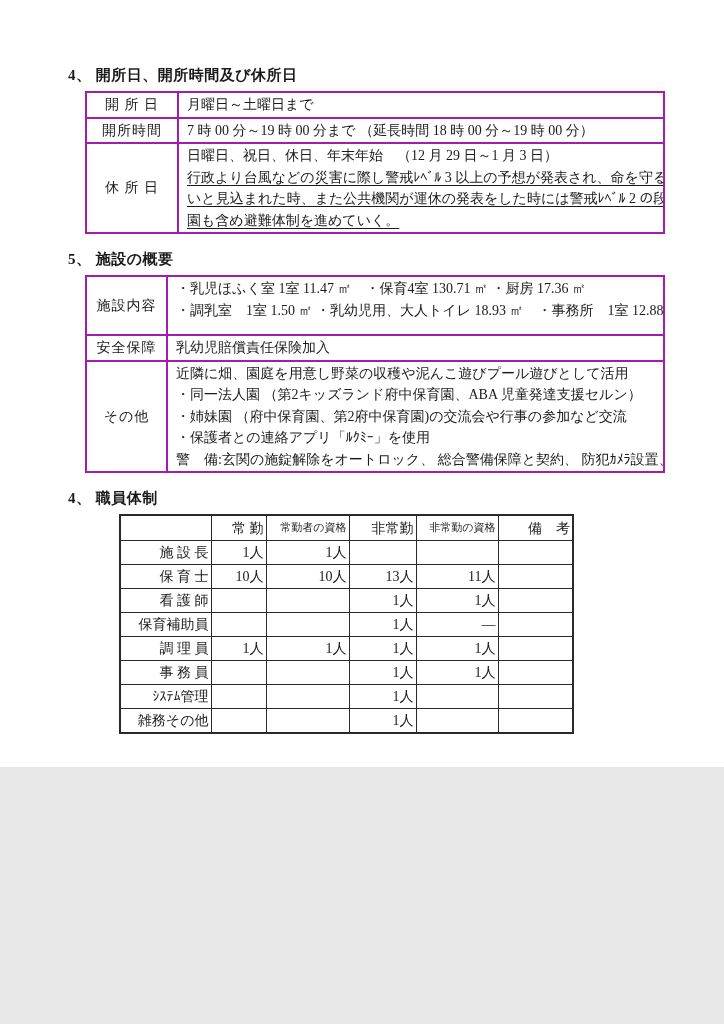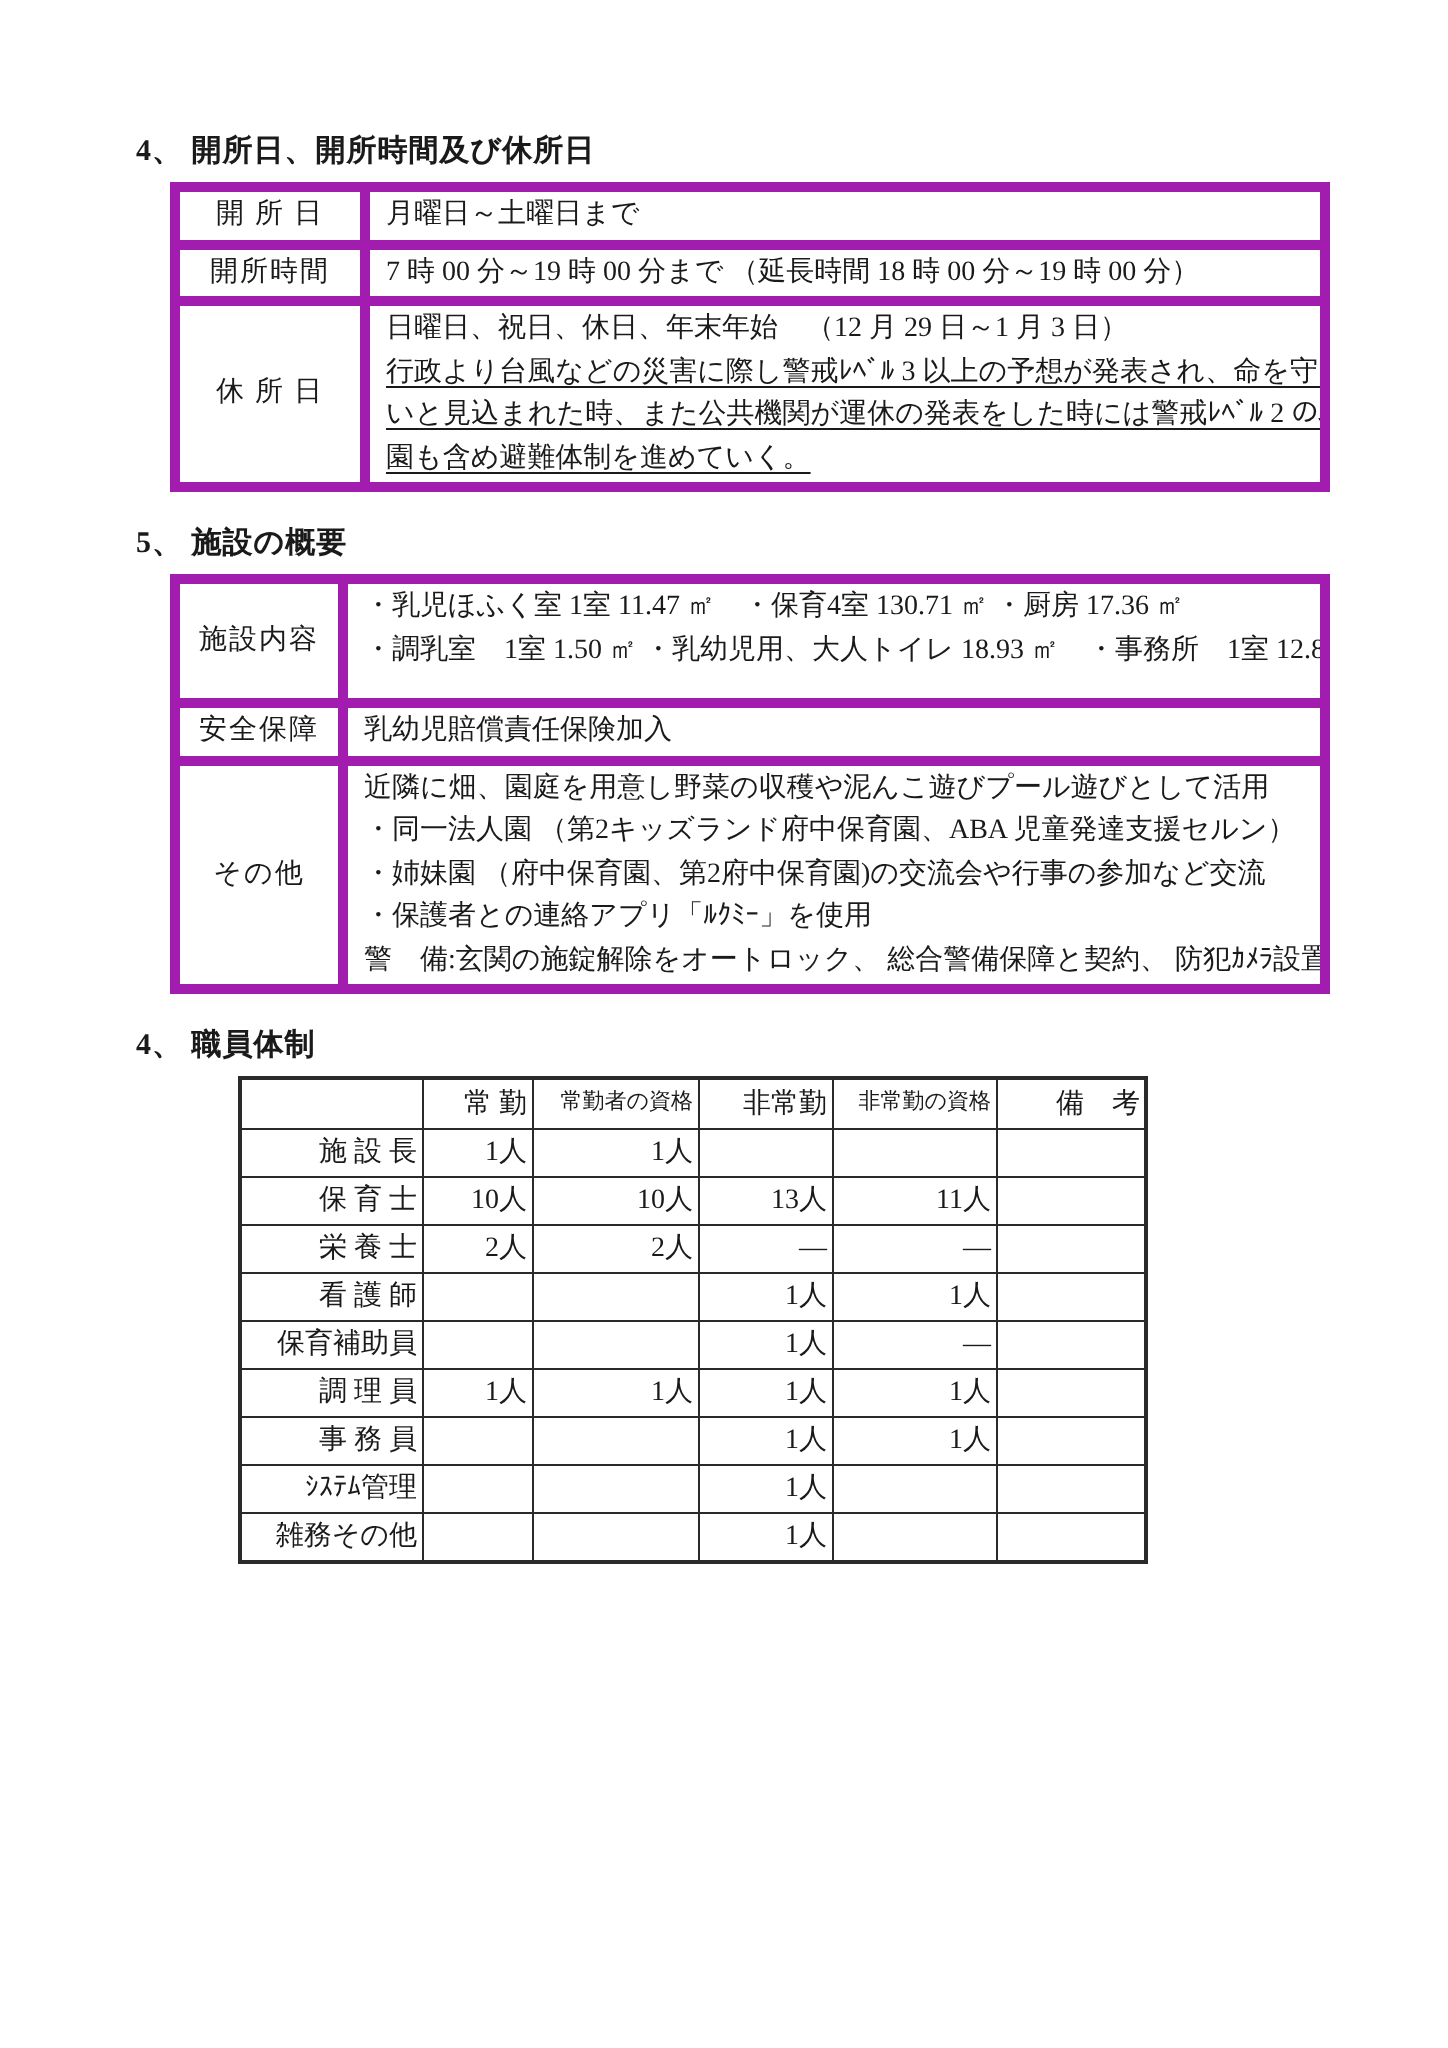--- a/index.html
+++ b/index.html
@@ -1,34 +1,34 @@
 <!DOCTYPE html>
 <html lang="ja"><head>
 <meta charset="utf-8">
 <title>施設概要</title>
 <style>
   html,body{margin:0;padding:0;background:#e8e8e8;}
   .page{
-    width:724px;height:1024px;background:#ffffff;margin:0 auto;
+    width:724px;height:767px;background:#ffffff;margin:0 auto;
     font-family:"Liberation Serif","DejaVu Serif",serif;
     color:#1a1a1a;box-sizing:border-box;
     padding:66px 59px 0 68px;overflow:hidden;
   }
   .sec-heading{
     font-size:15px;font-weight:bold;margin:0 0 6px 0;
     letter-spacing:0.5px;white-space:pre;
   }
   .sec-block{margin-bottom:16px;}
   table{border-collapse:collapse;table-layout:fixed;}
   td{overflow:hidden;}
 
   
   .t12{width:580px;margin-left:17px;border:2px solid #2a2a2a;}
   .t12 td{
-    border:5px solid #a21caf;font-size:14px;line-height:21.5px;
+    border:2px solid #a21caf;font-size:14px;line-height:21.5px;
     padding:1px 8px;vertical-align:middle;
   }
   .t12 td.lbl{text-align:center;padding:1px 2px;letter-spacing:1px;}
   .t1 td.lbl{width:86px;}
   .t2 td.lbl{width:75px;}
   .cell-line{white-space:pre;}
   .ul{text-decoration:underline;text-underline-offset:3px;}
   .pad-extra{padding-bottom:13px !important;margin-left:12px;}
 
   
@@ -129,28 +129,20 @@
         </tr>
         <tr>
           <td>保 育 士</td>
           <td>10人</td>
           <td>10人</td>
           <td>13人</td>
           <td>11人</td>
           <td></td>
         </tr>
         <tr>
-          <td>栄 養 士</td>
-          <td>2人</td>
-          <td>2人</td>
-          <td>―</td>
-          <td>―</td>
-          <td></td>
-        </tr>
-        <tr>
           <td>看 護 師</td>
           <td></td>
           <td></td>
           <td>1人</td>
           <td>1人</td>
           <td></td>
         </tr>
         <tr>
           <td>保育補助員</td>
           <td></td>

